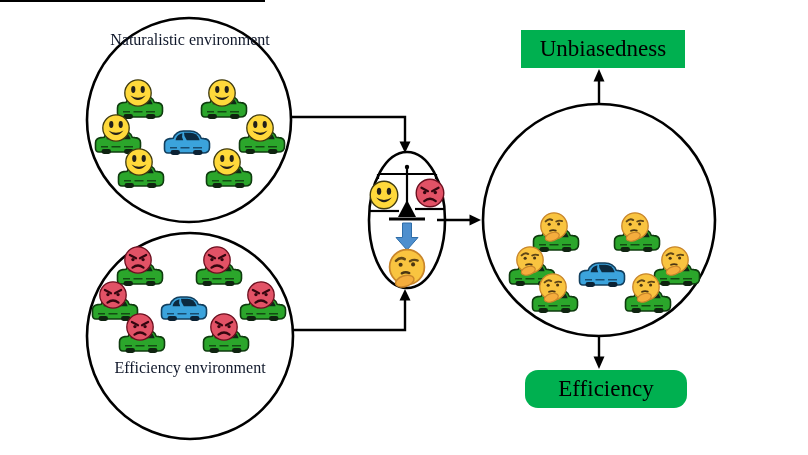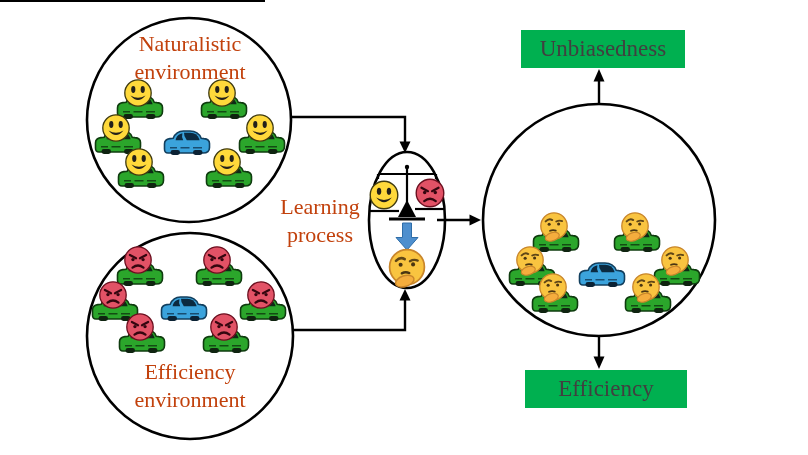--- a/index.html
+++ b/index.html
@@ -1,21 +1,21 @@
 <!DOCTYPE html>
 <html><head>
 <meta charset="utf-8">
 <style>
   html,body{margin:0;padding:0;background:#ffffff;}
   .stage{position:relative;width:808px;height:455px;background:#ffffff;overflow:hidden;
          font-family:"Liberation Serif","DejaVu Serif",serif;color:#111;}
   .stage svg{position:absolute;left:0;top:0;}
-  .lbl{position:absolute;text-align:center;font-size:22px;line-height:1.28;color:#c2410c;}
+  .lbl{position:absolute;text-align:center;font-size:16px;line-height:1.28;color:#0f172a;}
   .outcome-box{position:absolute;display:flex;align-items:center;justify-content:center;
-               background:#00B050;font-size:23px;color:#404040;}
+               background:#00B050;font-size:23px;color:#000000;}
   .node-stroke{fill:#ffffff;stroke:#000000;stroke-width:2.6;}
   .edge{stroke:#000000;stroke-width:2.4;fill:none;}
   .head{fill:#000000;stroke:none;}
   .scale-line{stroke:#000000;stroke-width:2.2;fill:none;}
 </style>
 </head>
 <body>
 
 <div class="stage">
 
@@ -204,24 +204,23 @@
   <path d="M402.5,223 L411.5,223 L411.5,237.5 L418,237.5 L407,250 L396,237.5 L402.5,237.5 Z" fill="#4E8FCE" stroke="#2e6da8" stroke-width="1"></path>
   <g>
     <use href="#face-think" transform="translate(407,267) scale(1.45)"></use>
   </g>
 </svg>
 
 <div class="lbl" style="left:95px;top:30px;width:190px;">Naturalistic environment</div>
 
 <div class="lbl" style="left:95px;top:358px;width:190px;">Efficiency environment</div>
 
-<div class="lbl" style="left:262px;top:193px;width:116px;">Learning process</div>
 
 
 <div class="outcome-box" style="left:521px;top:30px;width:164px;height:38px;">
   <span>Unbiasedness</span>
 </div>
 
-<div class="outcome-box" style="left:525px;top:370px;width:162px;height:38px;">
+<div class="outcome-box" style="left:525px;top:370px;width:162px;height:38px;border-radius:13px;">
   <span>Efficiency</span>
 </div>
 
 </div>
 
 </body></html>

